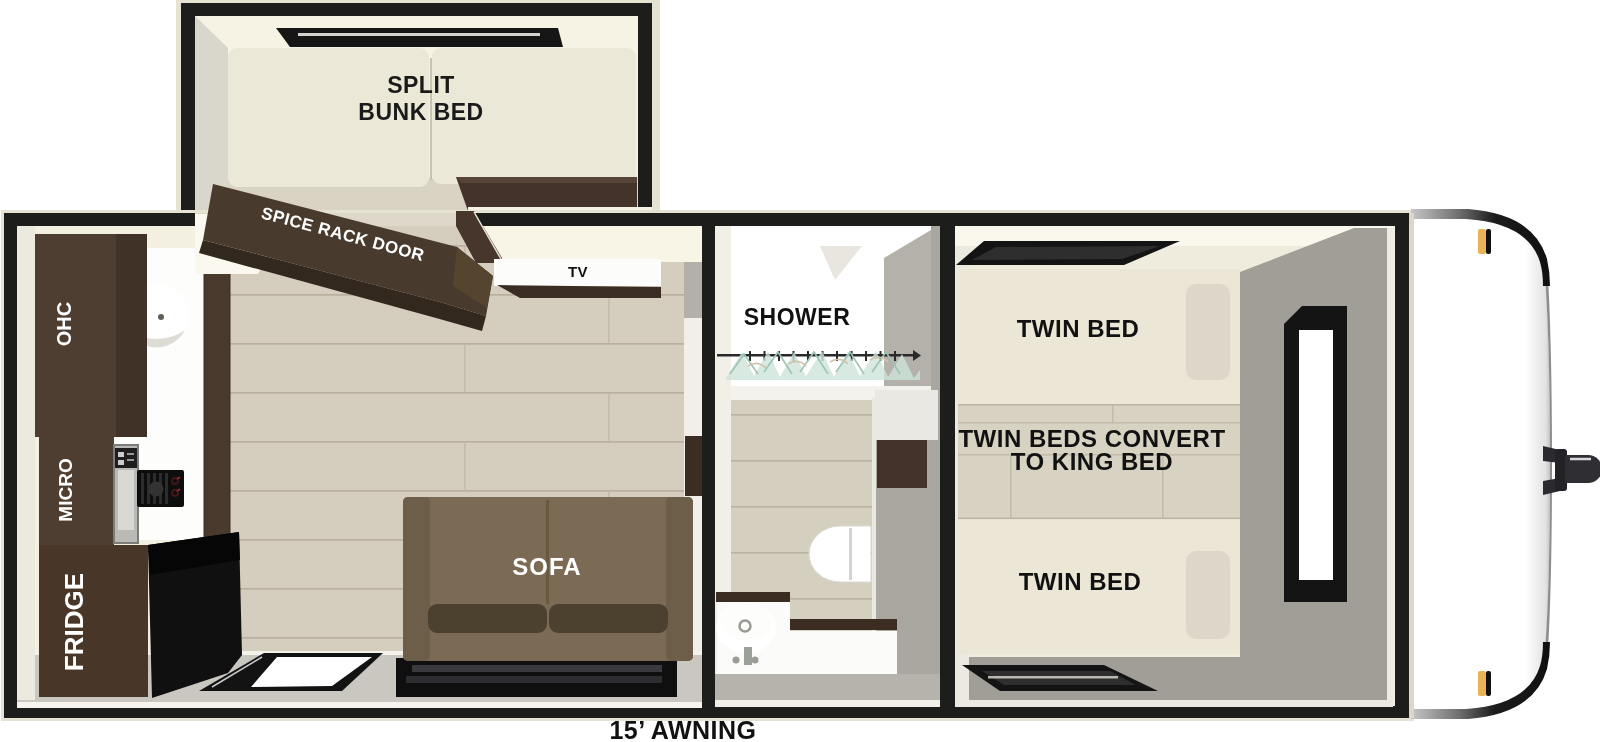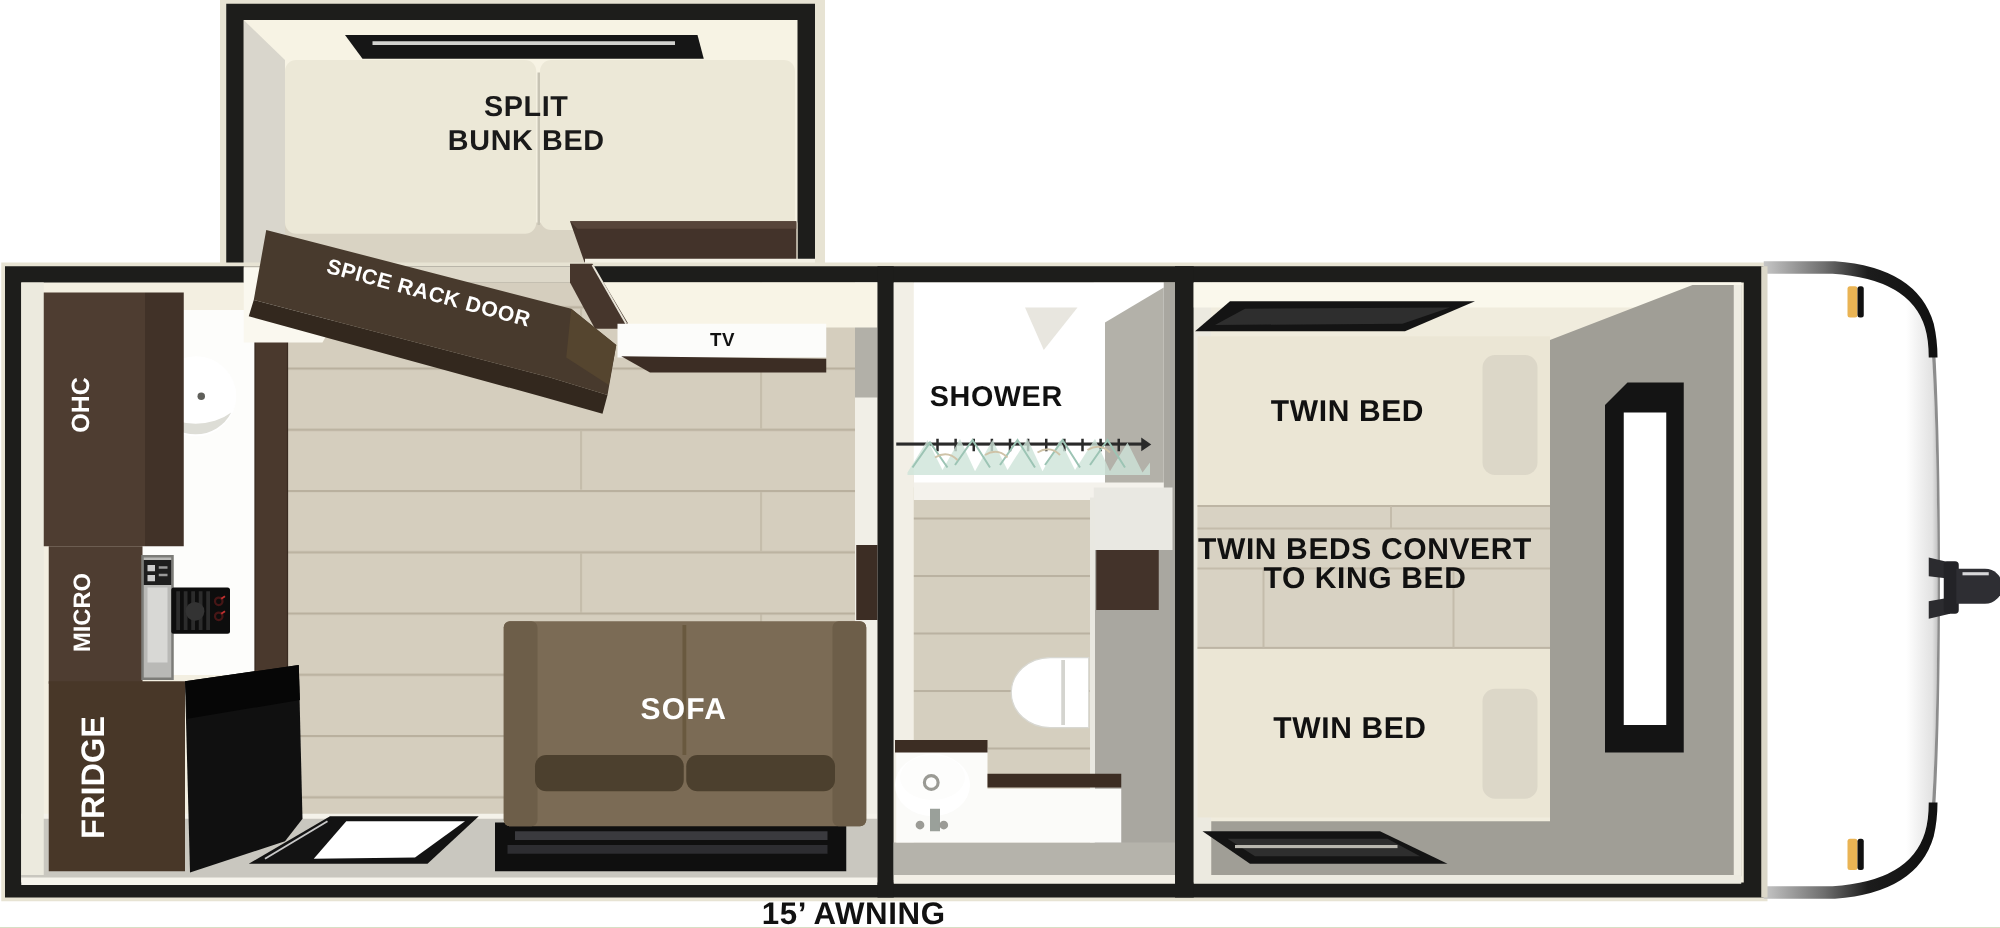--- a/index.html
+++ b/index.html
@@ -1,16 +1,16 @@
 <!DOCTYPE html>
 <html><head>
 <meta charset="utf-8">
 <style>
   html,body{margin:0;padding:0;background:#fff;}
-  #stage{position:relative;width:1600px;height:742px;background:#4d7c0f;overflow:hidden;
+  #stage{position:relative;width:1600px;height:742px;background:#8b5cf6;overflow:hidden;
          font-family:"Liberation Sans", sans-serif;}
   svg{display:block}
   text{font-family:"Liberation Sans", sans-serif;font-weight:bold;}
 </style>
 </head>
 <body>
 <div id="stage">
 <svg width="1600" height="742" viewBox="0 0 1600 742">
 <defs>
   <pattern id="woodliv" width="400" height="98" patternUnits="userSpaceOnUse">

